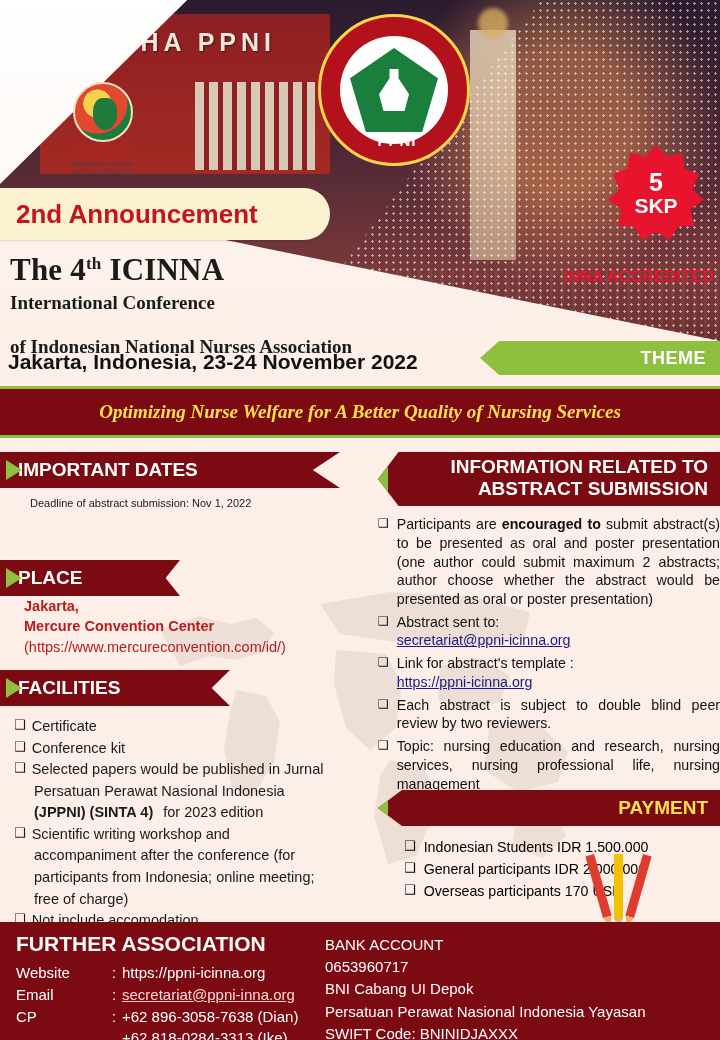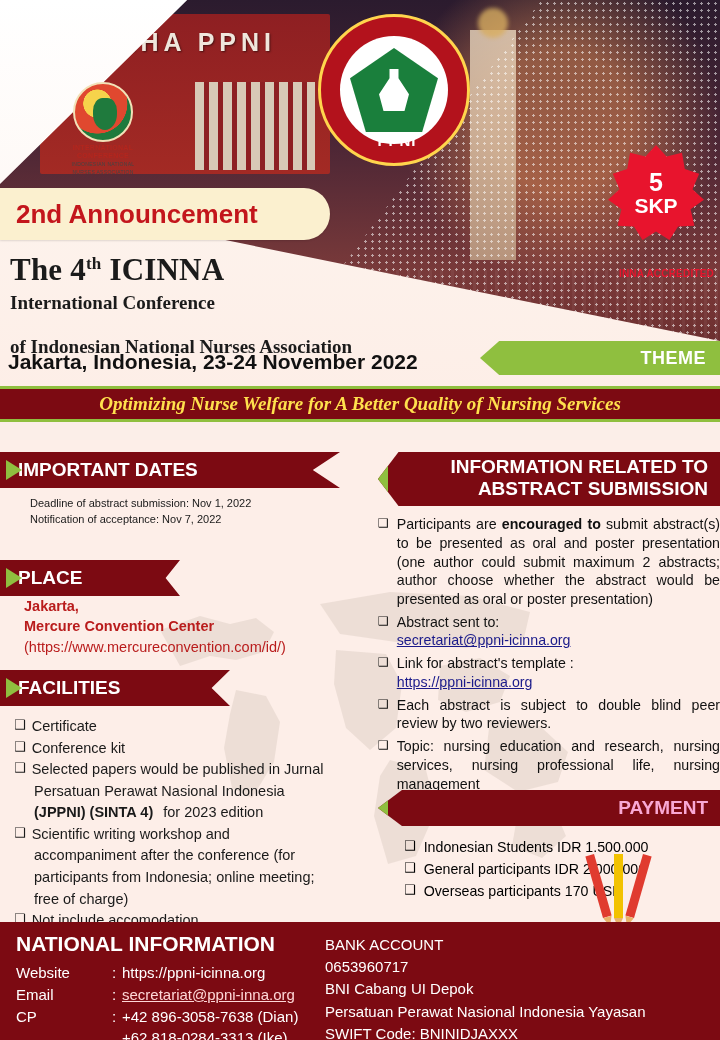--- a/index.html
+++ b/index.html
@@ -123,21 +123,21 @@
     clip-path: polygon(50% 0%, 61% 12%, 77% 8%, 80% 25%, 95% 30%, 88% 46%, 100% 57%,
                        86% 67%, 90% 84%, 73% 85%, 64% 99%, 50% 90%, 36% 99%, 27% 85%,
                        10% 84%, 14% 67%, 0% 57%, 12% 46%, 5% 30%, 20% 25%, 23% 8%, 39% 12%);
     color:#fff; display:flex; flex-direction:column; align-items:center; justify-content:center;
     font-weight:bold; line-height: 1.05;
   }
   .skp .num { font-size: 25px; }
   .skp .lbl { font-size: 21px; }
   .inna-acc {
     position:absolute; right: 6px; top: 268px;
-    color:#e8142d; font-weight: bold; font-size: 10px; letter-spacing:.2px;
+    color:#e8142d; font-weight: bold; font-size: 16px; letter-spacing:.2px;
   }
 
   
   .announce {
     position:absolute; left: 0; top: 188px; width: 330px; height: 52px;
     background: #fbf0cf; border-radius: 0 26px 26px 0;
     display:flex; align-items:center; padding-left: 16px;
     box-shadow: 0 1px 2px rgba(0,0,0,.12);
   }
   .announce span { color:#c3161c; font-weight:bold; font-size: 26px; }
@@ -164,21 +164,21 @@
   
   .theme-tag {
     position:absolute; right: 0; top: 341px; width: 240px; height: 34px;
     background: #8fbf3f;
     clip-path: polygon(8% 0, 100% 0, 100% 100%, 8% 100%, 0 50%);
     display:flex; align-items:center; justify-content:flex-end; padding-right: 14px;
   }
   .theme-tag span { color:#fff; font-weight:bold; font-size: 18px; letter-spacing:.5px; }
 
   .theme-bar {
-    position:absolute; left:0; top: 386px; width: 720px; height: 36px;
+    position:absolute; left:0; top: 386px; width: 720px; height: 52px;
     background: #7c0a12;
     display:flex; align-items:center; justify-content:center;
     border-top: 3px solid #8fbf3f; border-bottom: 3px solid #8fbf3f;
   }
   .theme-bar span {
     color: #ffe14d; font-weight: bold; font-style: italic; font-size: 19px;
     font-family:"Liberation Serif", serif;
   }
 
   
@@ -232,21 +232,21 @@
     line-height: 1.16;
   }
   .rib-right .bar { position:absolute; left:0; top:0; width: 10px; height:100%; background:#8fbf3f; }
   .abs-body { margin-top: 9px; font-size: 14.2px; color:#111; line-height: 1.32; }
   .abs-item { display:flex; gap: 8px; margin-bottom: 4px; }
   .abs-item .bx { flex: 0 0 auto; font-family:"DejaVu Sans", sans-serif; font-size:12px; padding-top:1px;}
   .abs-item .tx { text-align: justify; }
 
   .pay-wrap { position:absolute; left: 378px; top: 790px; width: 342px; }
   .pay-rib {
-    position:relative; width: 342px; height: 36px; background:#7c0a12; color:#f9a8d4;
+    position:relative; width: 342px; height: 36px; background:#7c0a12; color:#fde047;
     font-weight:bold; font-size: 19px; display:flex; align-items:center; justify-content:flex-end;
     padding-right: 12px;
     clip-path: polygon(7% 0, 100% 0, 100% 100%, 7% 100%, 0 50%);
   }
   .pay-rib .bar { position:absolute; left:0; top:0; width: 10px; height:100%; background:#8fbf3f; }
   .pay-body { margin-top: 10px; padding-left: 26px; font-size: 14.2px; line-height: 1.55; }
   .pay-body .row { display:flex; gap:8px; }
 
   
   .pencils { position:absolute; right: 58px; bottom: 112px; width: 90px; height: 70px; }
@@ -341,21 +341,20 @@
       <path d="M380 230 l34 8 12 28 -24 22 -30 -12z"></path>
     </g>
   </svg>
 
   <div class="left-col">
 
     <div class="lc-dates">
       <div class="ribbon">IMPORTANT  DATES</div>
       <div class="dates-body">
         <div>Deadline of abstract submission:  Nov 1, 2022</div>
-        <div>Notification of acceptance:  Nov 7, 2022</div>
       </div>
     </div>
 
     <div class="lc-place">
       <div class="ribbon">PLACE</div>
       <div class="place-body">
         <div><b>Jakarta,</b></div>
         <div><b>Mercure Convention Center</b></div>
         <div>(https://www.mercureconvention.com/id/)</div>
       </div>
@@ -465,36 +464,36 @@
     </div>
   </div>
 
   <div class="pencils">
     <div class="pencil p1"></div>
     <div class="pencil p2"></div>
     <div class="pencil p3"></div>
   </div>
 
   <div class="footer">
-    <div class="footer-title">NATIONAL  INFORMATION</div>
+    <div class="footer-title">FURTHER  ASSOCIATION</div>
     <div class="f-rows">
       <div class="f-row">
         <span class="k">Website</span>
           <span class="c">:</span>
         <span class="v">https://ppni-icinna.org</span>
       </div>
       <div class="f-row">
         <span class="k">Email</span>
           <span class="c">:</span>
         <span class="v"><span class="u">secretariat@ppni-inna.org</span></span>
       </div>
       <div class="f-row">
         <span class="k">CP</span>
           <span class="c">:</span>
-        <span class="v">+42 896-3058-7638 (Dian)</span>
+        <span class="v">+62 896-3058-7638 (Dian)</span>
       </div>
       <div class="f-row">
         <span class="k"></span>
           <span class="c">&nbsp;</span>
         <span class="v">+62 818-0284-3313 (Ike)</span>
       </div>
     </div>
     <div class="bank">
       <div>BANK ACCOUNT</div>
       <div>0653960717</div>

